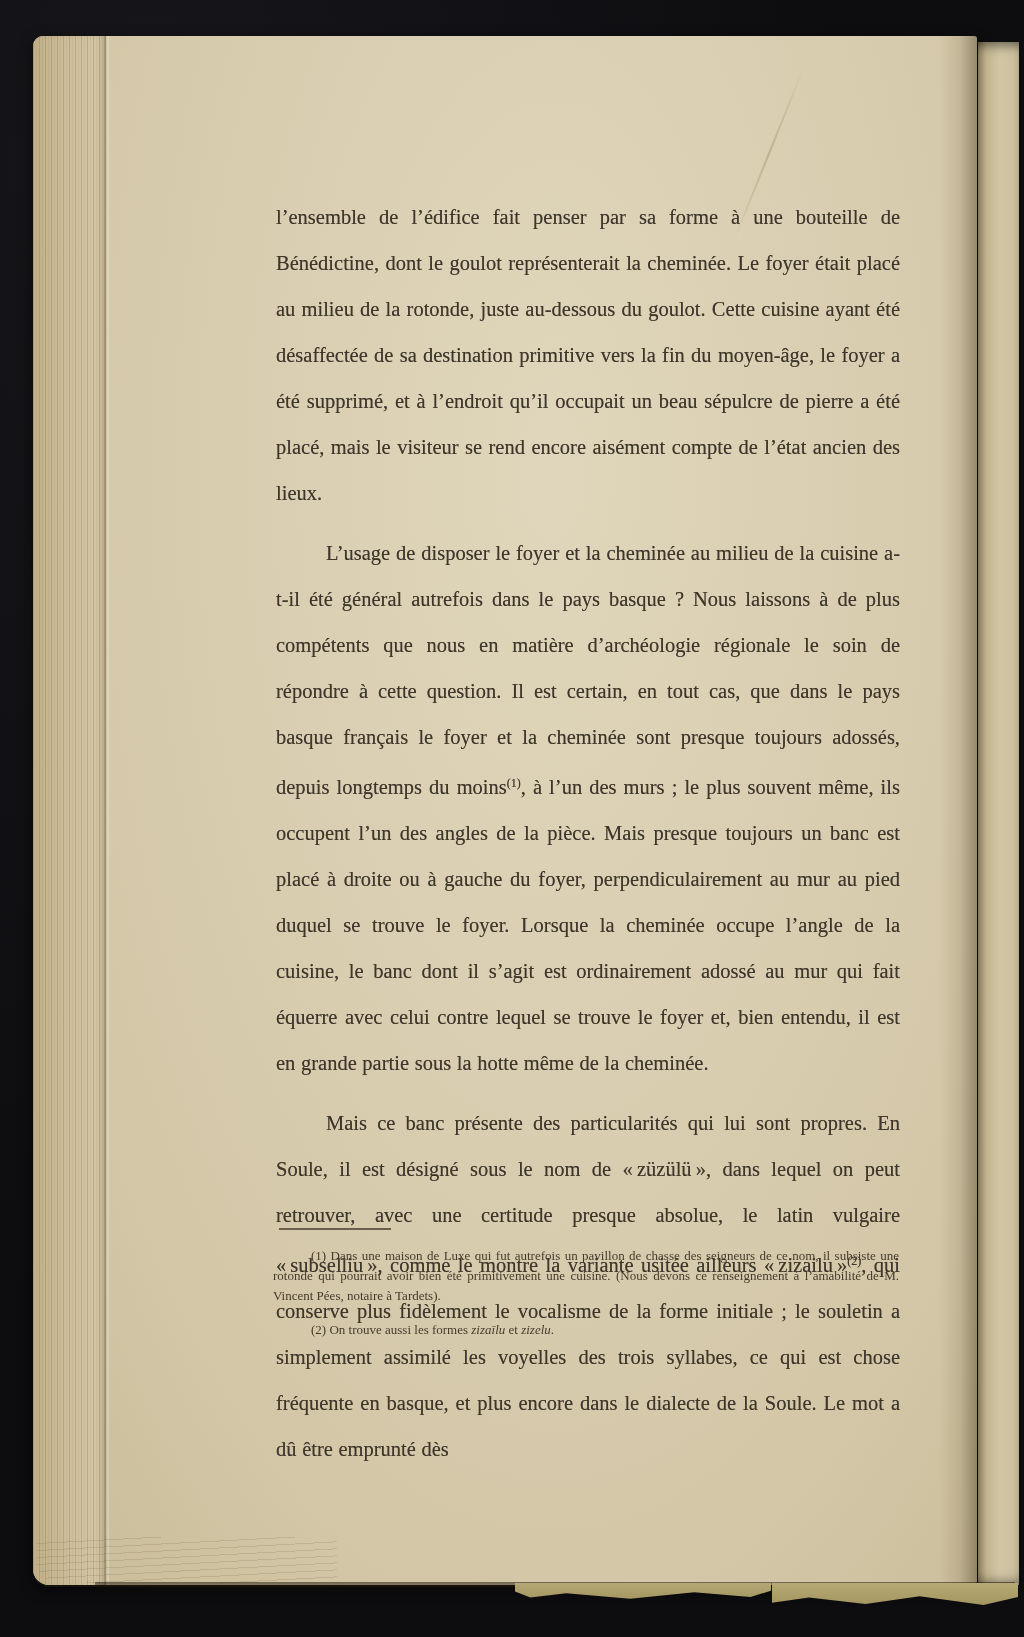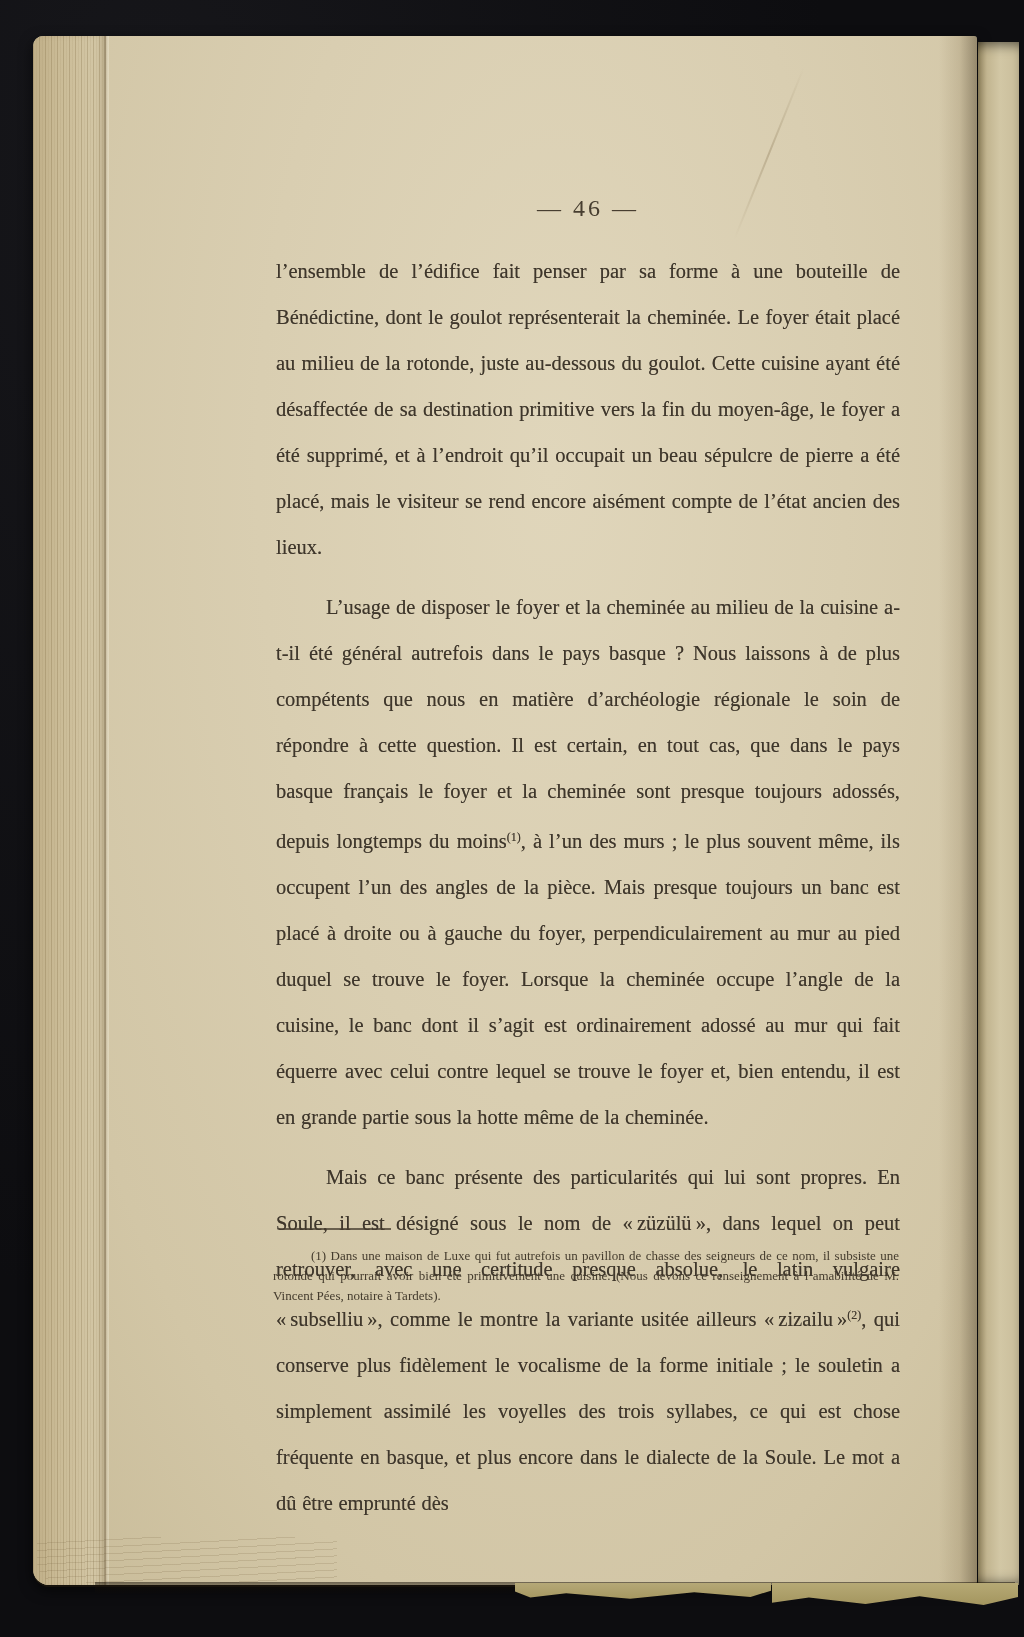--- a/index.html
+++ b/index.html
@@ -174,34 +174,34 @@
 <div class="stage">
 
   <div class="page">
     <div class="fore-edge"></div>
     <div class="fold-line"></div>
     <div class="gutter-shade"></div>
     <div class="scratch"></div>
     <div class="corner-lines"></div>
 
     <div class="text-col">
-      <p class="page-num">— 46 —</p>
 
       <p class="body-text"><span>l’ensemble de l’édifice fait penser par sa forme à une bouteille de Bénédictine, dont le goulot représenterait la cheminée. Le foyer était placé au milieu de la rotonde, juste au-dessous du goulot. Cette cuisine ayant été désaffectée de sa destination primitive vers la fin du moyen-âge, le foyer a été supprimé, et à l’endroit qu’il occupait un beau sépulcre de pierre a été placé, mais le visiteur se rend encore aisément compte de l’état ancien des lieux.</span></p>
 
       <p class="body-text indent"><span>L’usage de disposer le foyer et la cheminée au milieu de la cuisine a-t-il été général autrefois dans le pays basque ? Nous laissons à de plus compétents que nous en matière d’archéologie régionale le soin de répondre à cette question. Il est certain, en tout cas, que dans le pays basque français le foyer et la cheminée sont presque toujours adossés, depuis longtemps du moins</span><span class="sup">(1)</span><span>, à l’un des murs ; le plus souvent même, ils occupent l’un des angles de la pièce. Mais presque toujours un banc est placé à droite ou à gauche du foyer, perpendiculairement au mur au pied duquel se trouve le foyer. Lorsque la cheminée occupe l’angle de la cuisine, le banc dont il s’agit est ordinairement adossé au mur qui fait équerre avec celui contre lequel se trouve le foyer et, bien entendu, il est en grande partie sous la hotte même de la cheminée.</span></p>
 
       <p class="body-text indent"><span>Mais ce banc présente des particularités qui lui sont propres. En Soule, il est désigné sous le nom de « züzülü », dans lequel on peut retrouver, avec une certitude presque absolue, le latin vulgaire « subselliu », comme le montre la variante usitée ailleurs « zizailu »</span><span class="sup">(2)</span><span>, qui conserve plus fidèlement le vocalisme de la forme initiale ; le souletin a simplement assimilé les voyelles des trois syllabes, ce qui est chose fréquente en basque, et plus encore dans le dialecte de la Soule. Le mot a dû être emprunté dès</span></p>
     </div>
 
     <div class="footnotes">
       <div class="fn-rule"></div>
 
       <p class="fn fn-indent"><span>(1)</span>&nbsp;<span>Dans une maison de Luxe qui fut autrefois un pavillon de chasse des seigneurs de ce nom, il subsiste une rotonde qui pourrait avoir bien été primitivement une cuisine. (Nous devons ce renseignement à l’amabilité de M. Vincent Pées, notaire à Tardets).</span></p>
 
+      <p class="fn fn-indent"><span>(2)</span>&nbsp;<span>On trouve aussi les formes </span><span class="it">zizaīlu</span><span> et </span><span class="it">zizelu</span><span>.</span></p>
     </div>
   </div>
 
   <div class="next-page"></div>
   <div class="bottom-shadow"></div>
   <div class="torn-a"></div>
   <div class="torn-b"></div>
 
 </div>
 

